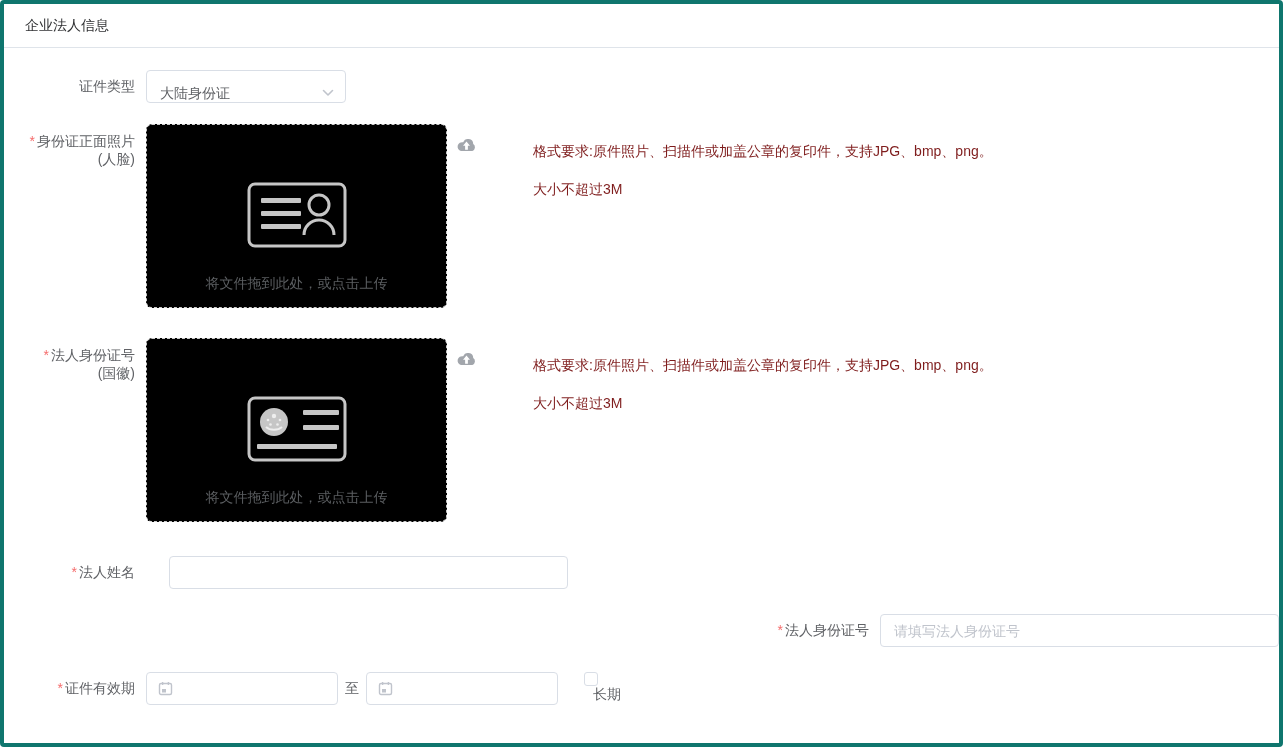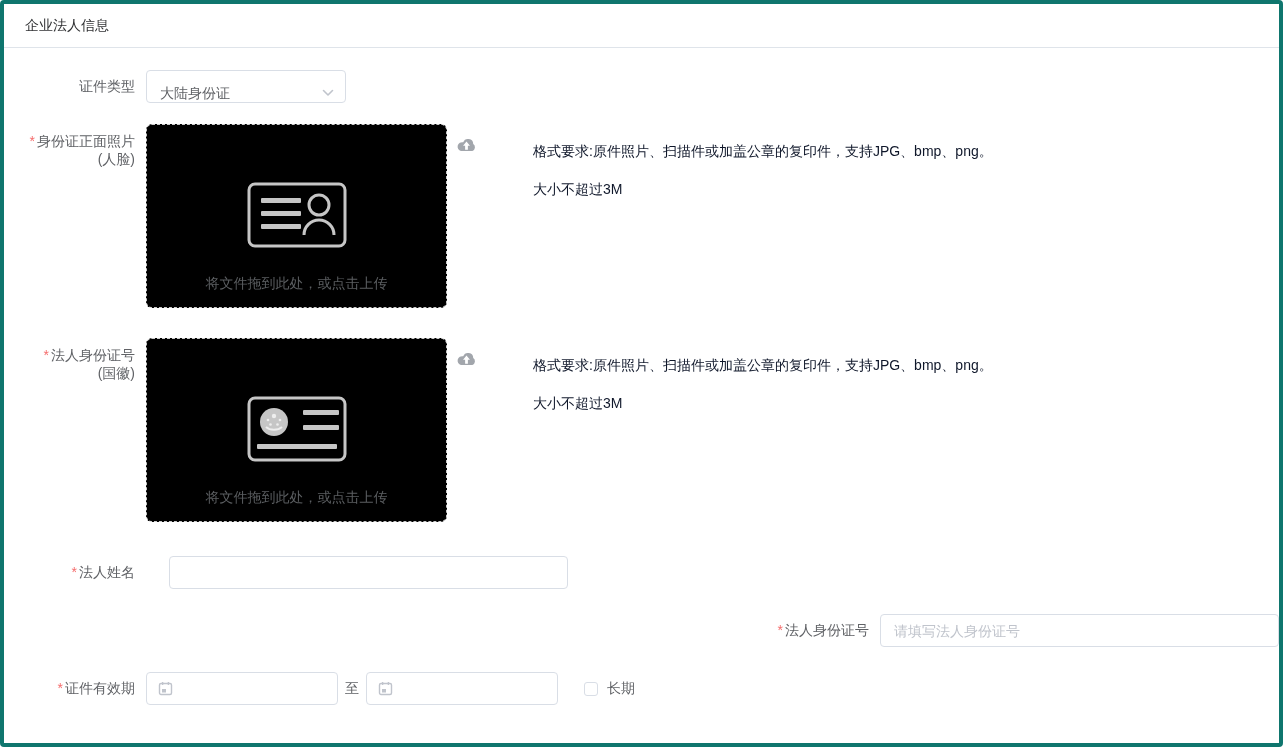--- a/index.html
+++ b/index.html
@@ -49,21 +49,21 @@
     cursor:pointer; flex-shrink:0;
   }
   .upload-zone .card-icon {
     position:absolute; top:57px; left:50%; transform:translateX(-50%);
   }
   .upload-zone .zone-text {
     position:absolute; bottom:14px; left:0; width:100%;
     text-align:center; color:#5b5e61; font-size:14px;
   }
   .cloud-wrap { margin:12px 0 0 9px; flex-shrink:0; }
-  .upload-tips { margin-left:56px; padding-top:19px; color:#0f172a; font-size:14px; line-height:16px; }
+  .upload-tips { margin-left:56px; padding-top:19px; color:#7f1d1d; font-size:14px; line-height:16px; }
   .upload-tips .tip2 { margin-top:22px; }
 
   
   .row-name { margin-top:34px;gap:23px; }
   .row-idno { margin-top:25px;justify-content:flex-end; }
   .row-valid { margin-top:25px; }
   .row-input .form-label, .row-valid .form-label { line-height:33px; }
   .ui-input {
     width:399px; height:33px;
     border:1px solid #d9dee6; border-radius:4px;
@@ -79,21 +79,21 @@
     width:192px; height:33px;
     border:1px solid #d9dee6; border-radius:4px;
     padding:0 8px 0 34px; font-size:14px; color:#606266;
     font-family:"Liberation Sans", sans-serif;
     outline:none; background:#fff;
   }
   .date-wrap .cal-icon { position:absolute; left:12px; top:9px; pointer-events:none; }
   .to-text { line-height:33px; margin:0 7px 0 7px; color:#606266; }
 
   
-  .checkbox-group { display:flex; align-items:center; height:33px; margin-left:26px; cursor:pointer; }
+  .checkbox-group { display:flex; align-items:flex-start; height:33px; margin-left:26px; cursor:pointer;flex-direction:column; }
   .checkbox-box {
     width:14px; height:14px; border:1px solid #d9dee6; border-radius:3px;
     background:#fff; flex-shrink:0;
   }
   .checkbox-label { margin-left:9px; color:#606266; font-size:14px; }
 </style>
 </head>
 <body>
 
 <div class="panel">

